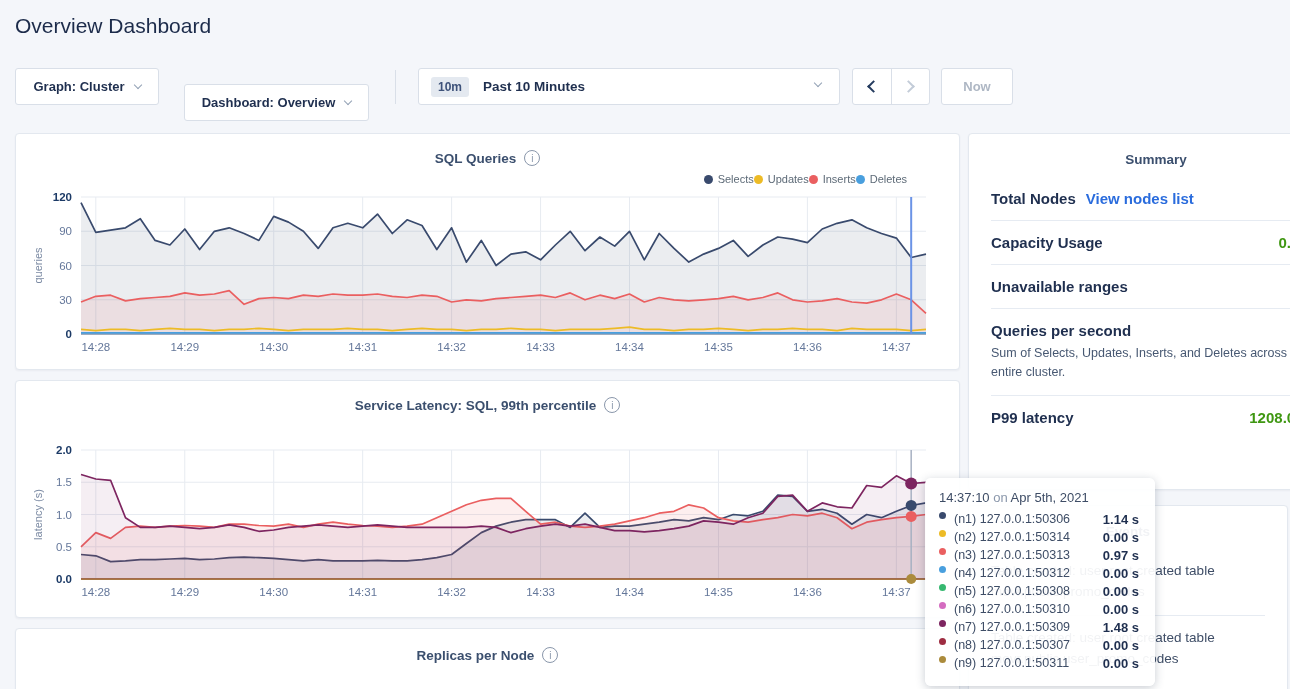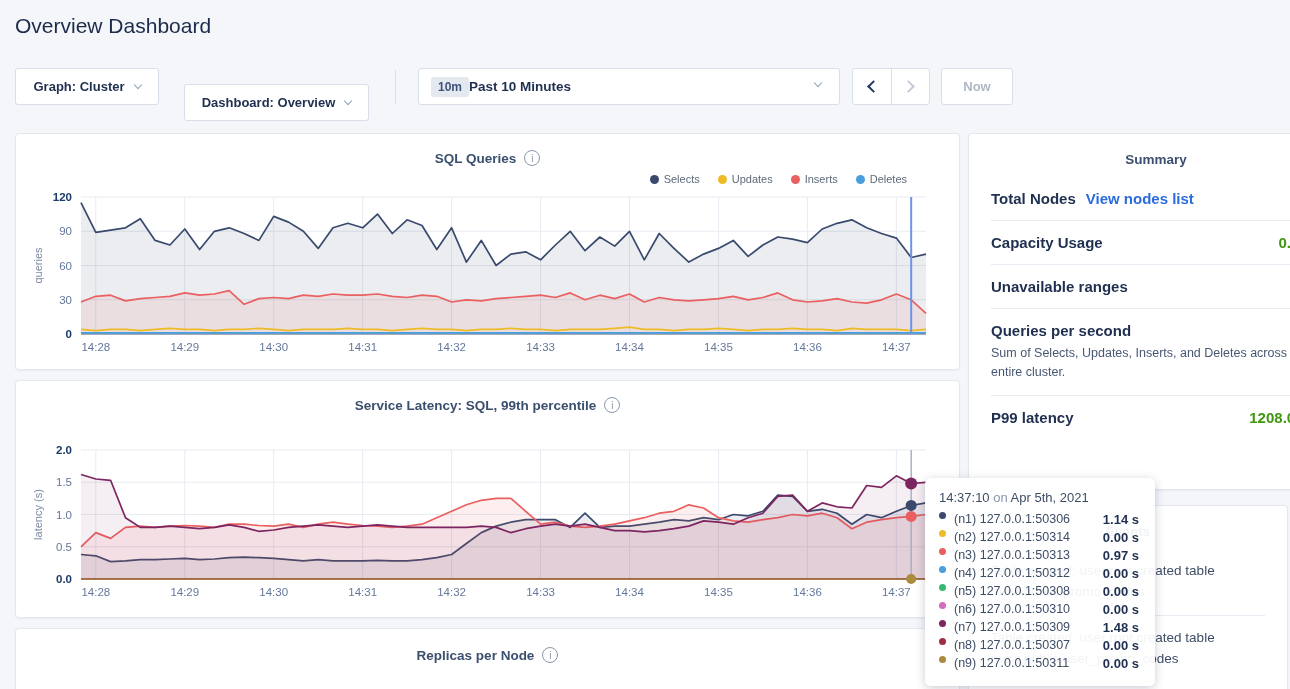--- a/index.html
+++ b/index.html
@@ -12,21 +12,21 @@
   .btn { position:absolute; height:37px; background:#fff; border:1px solid #d9dfe8; border-radius:3px;
     display:flex; align-items:center; justify-content:center; font-size:13px; font-weight:bold; color:#1f2f4f; cursor:pointer; }
   .chev { display:inline-block; width:6px; height:6px; border-right:1.8px solid #93a1b5; border-bottom:1.8px solid #93a1b5;
     transform:rotate(45deg); margin-left:10px; margin-top:-3px; }
   .vdivider { position:absolute; left:395px; top:70px; width:1px; height:34px; background:#d9dfe8; }
 
   .timepicker { position:absolute; left:418px; top:68px; width:422px; height:37px; background:#fff;
     border:1px solid #d9dfe8; border-radius:3px; display:flex; align-items:center; cursor:pointer; }
   .tp-badge { margin-left:12px; background:#e4e9f0; color:#3e527a; font-size:12px; font-weight:bold;
     border-radius:3px; padding:3px 7px; }
-  .tp-label { font-size:13.5px; font-weight:bold; color:#1f2f4f; }
+  .tp-label { margin-left:14px; font-size:13.5px; font-weight:bold; color:#1f2f4f; }
   .tp-chev { position:absolute; right:18px; top:14px; }
 
   .arrows { position:absolute; left:852px; top:68px; width:78px; height:37px; background:#fff;
     border:1px solid #d9dfe8; border-radius:3px; display:flex; }
   .arrowcell { flex:1; display:flex; align-items:center; justify-content:center; cursor:pointer; }
   .arrowcell.first { border-right:1px solid #d9dfe8; }
   .arr { display:inline-block; width:9px; height:9px; }
   .arr.left  { border-left:2.5px solid #243b5e; border-bottom:2.5px solid #243b5e; transform:rotate(45deg); margin-left:4px; }
   .arr.right { border-right:2.5px solid #c3ccd8; border-top:2.5px solid #c3ccd8; transform:rotate(45deg); margin-right:4px; }
   .now-btn { left:941px; top:68px; width:72px; color:#aeb7c4; cursor:default; }
@@ -36,21 +36,21 @@
   .chart-card-1 { left:15px; top:133px; width:945px; height:237px; }
   .chart-card-2 { left:15px; top:380px; width:945px; height:238px; }
   .chart-card-3 { left:15px; top:628px; width:945px; height:75px; }
 
   .chart-head { position:absolute; left:0; right:0; top:16px; display:flex; align-items:center; justify-content:center; gap:8px; }
   .chart-title { font-size:13.5px; font-weight:bold; color:#3b4f6e; }
   .info-icon { width:16px; height:16px; border:1px solid #8a97ab; border-radius:50%; color:#8a97ab;
     font-size:10px; display:inline-flex; align-items:center; justify-content:center; cursor:pointer; font-style:normal; }
   .info-icon::before { content:"i"; }
 
-  .legend { position:absolute; right:52px; top:39px; display:flex; gap:18px; align-items:center; }
+  .legend { position:absolute; right:52px; top:39px; display:flex; align-items:center; }
   .legend-item { display:flex; align-items:center; gap:5px; font-size:11px; color:#5d6a77; }
   .ldot { width:9px; height:9px; border-radius:50%; display:inline-block; }
 
   svg.chart { position:absolute; left:0; }
   svg text { font-family:"Liberation Sans", sans-serif; }
   #sql-chart { top:28px; }
   #lat-chart { top:48px; }
 
   .summary-card { left:968px; top:133px; width:376px; height:357px; padding:18px 22px 0 22px; }
   .panel-title { text-align:center; font-size:13.5px; font-weight:bold; color:#3b4f6e; margin-bottom:10px; }

